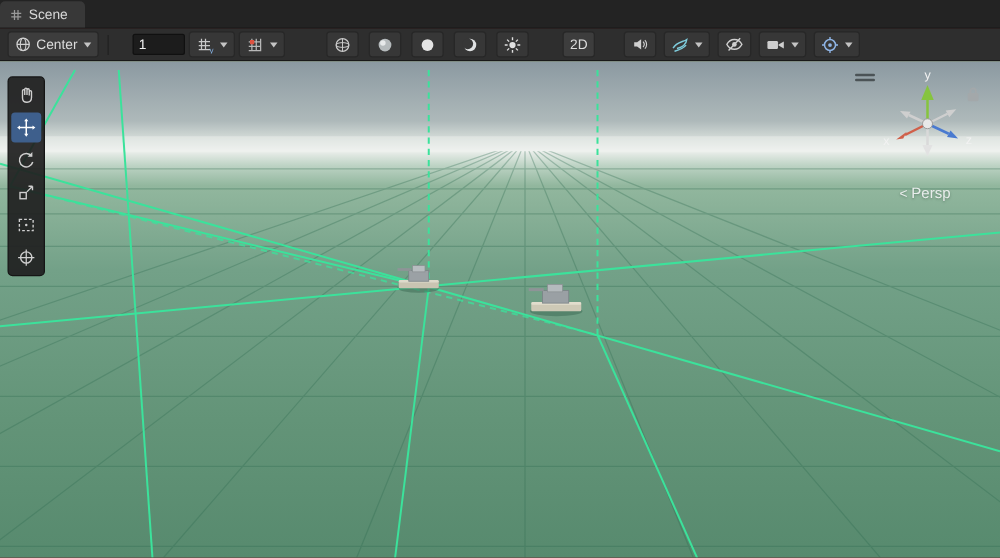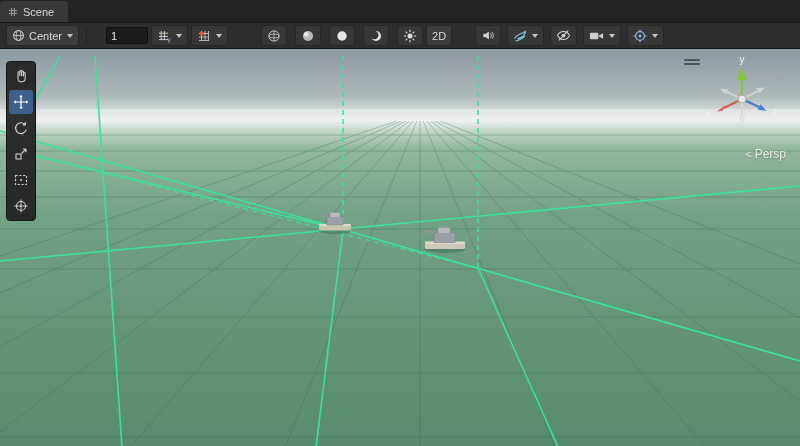--- a/index.html
+++ b/index.html
@@ -13,30 +13,30 @@
   .toolbar{height:25px;background:#2e2e2e;display:flex;align-items:center;padding:0 6px;gap:3px;border-bottom:1px solid #191919;}
   .tb-btn{height:19px;display:inline-flex;align-items:center;gap:4px;padding:0 5px;background:#3d3d3d;
     border:1px solid #272727;border-radius:3px;color:#dcdcdc;font-size:11px;cursor:default;white-space:nowrap;}
   .tb-flat{background:#373737;}
   .caret{width:0;height:0;border-left:3.5px solid transparent;border-right:3.5px solid transparent;border-top:4px solid #c4c4c4;margin-left:1px;}
   .sep{width:1px;height:16px;background:#212121;margin:0 4px;}
   .snap-input{width:32px;height:15px;background:#1c1c1c;border:1px solid #101010;border-radius:2px;color:#eee;
     font-size:11px;padding:0 4px;font-family:inherit;}
   .g-snap{margin-left:12px;display:flex;gap:3px;align-items:center;}
   .g-toggles{margin-left:30px;display:flex;gap:8px;align-items:center;}
-  .g-2d{}
+  .g-2d{margin-left:24px;}
   .g-right{margin-left:20px;display:flex;gap:6px;align-items:center;}
   
   .viewport{position:relative;width:800px;height:398px;background:#6f9e85;overflow:hidden;}
   .tools{position:absolute;left:6px;top:12px;background:rgba(32,32,32,.93);border:1px solid #151515;border-radius:4px;
     padding:2px;display:flex;flex-direction:column;gap:2px;z-index:6;}
   .tool{width:24px;height:24px;border-radius:3px;display:flex;align-items:center;justify-content:center;}
   .tool.selected{background:#3e5f8c;}
   .gizmo{position:absolute;top:2px;right:12px;z-index:5;}
-  .persp{position:absolute;top:98px;right:14px;width:92px;text-align:right;color:#e9edec;font-size:12px;z-index:5;
+  .persp{position:absolute;top:98px;right:14px;width:92px;text-align:center;color:#e9edec;font-size:12px;z-index:5;
     text-shadow:0 1px 2px rgba(20,40,30,.35);}
   .persp .pfx{font-size:11px;margin-right:3px;}
   .lock{position:absolute;top:20px;right:16px;z-index:7;line-height:0;}
   .handle{position:absolute;top:8px;right:100px;width:16px;z-index:5;}
   .handle div{height:2px;background:#4b5356;margin:2px 0;border-radius:1px;}
 </style>
 </head>
 <body>
 
 <div class="window">

